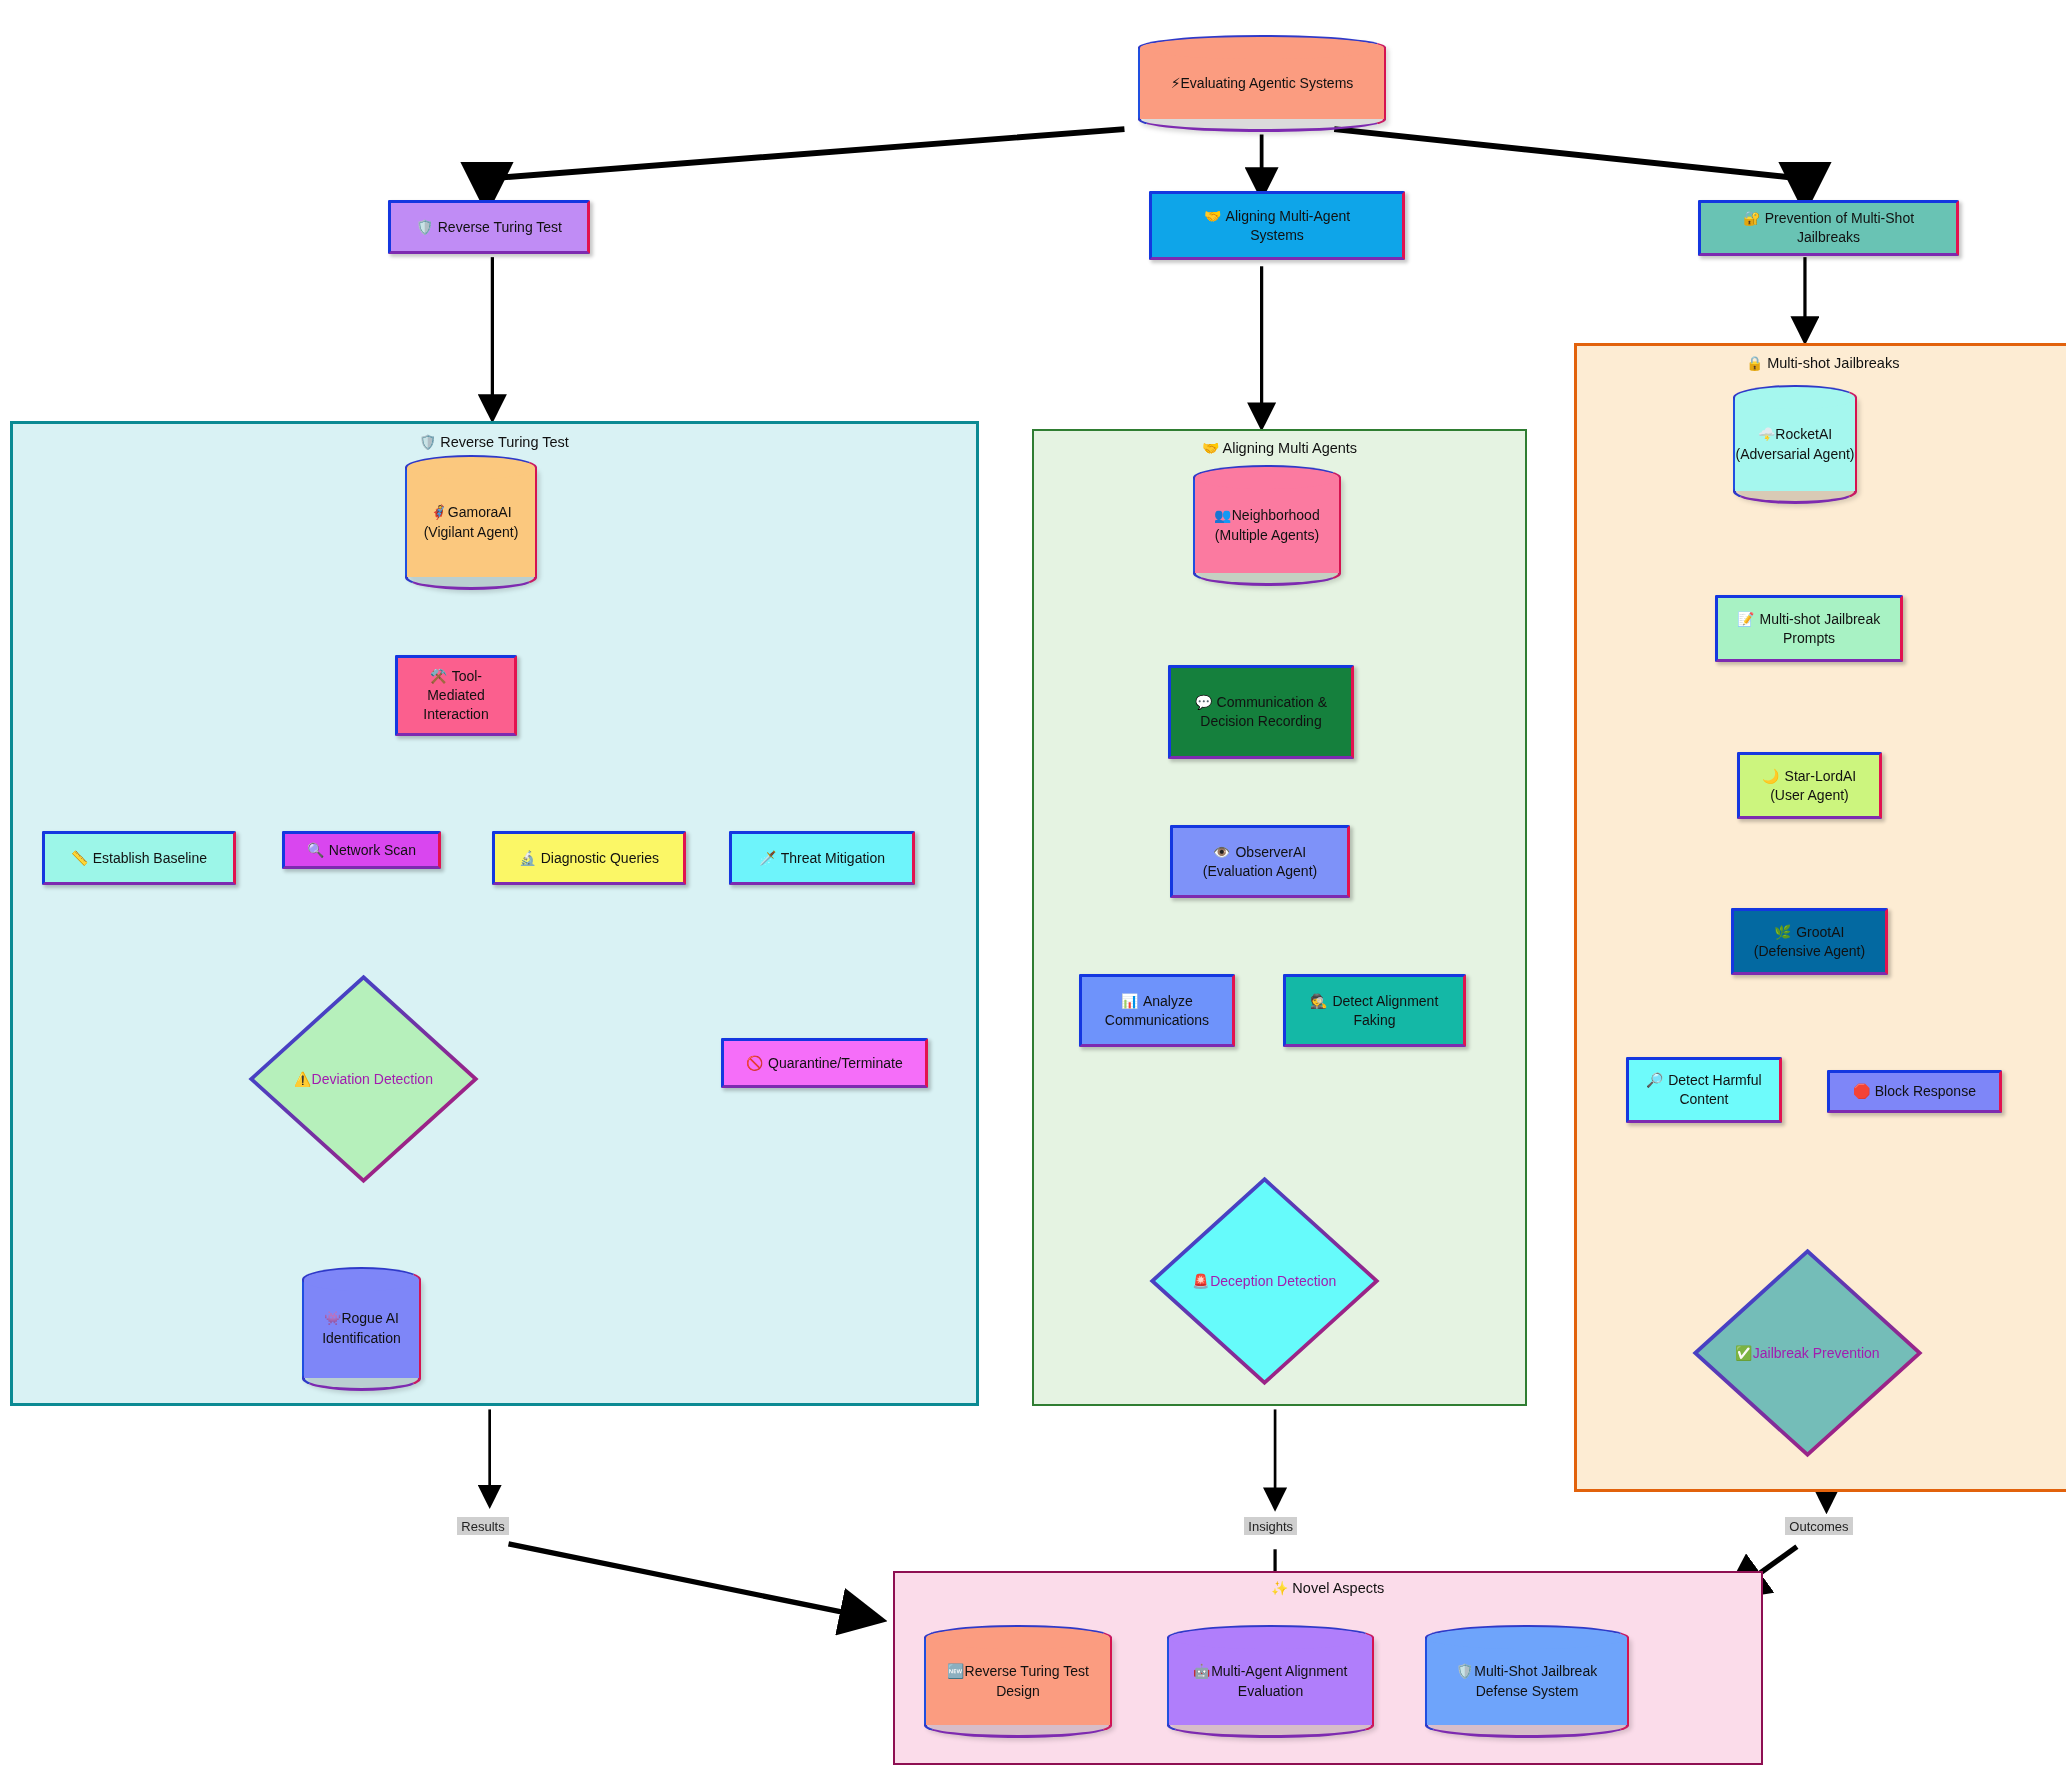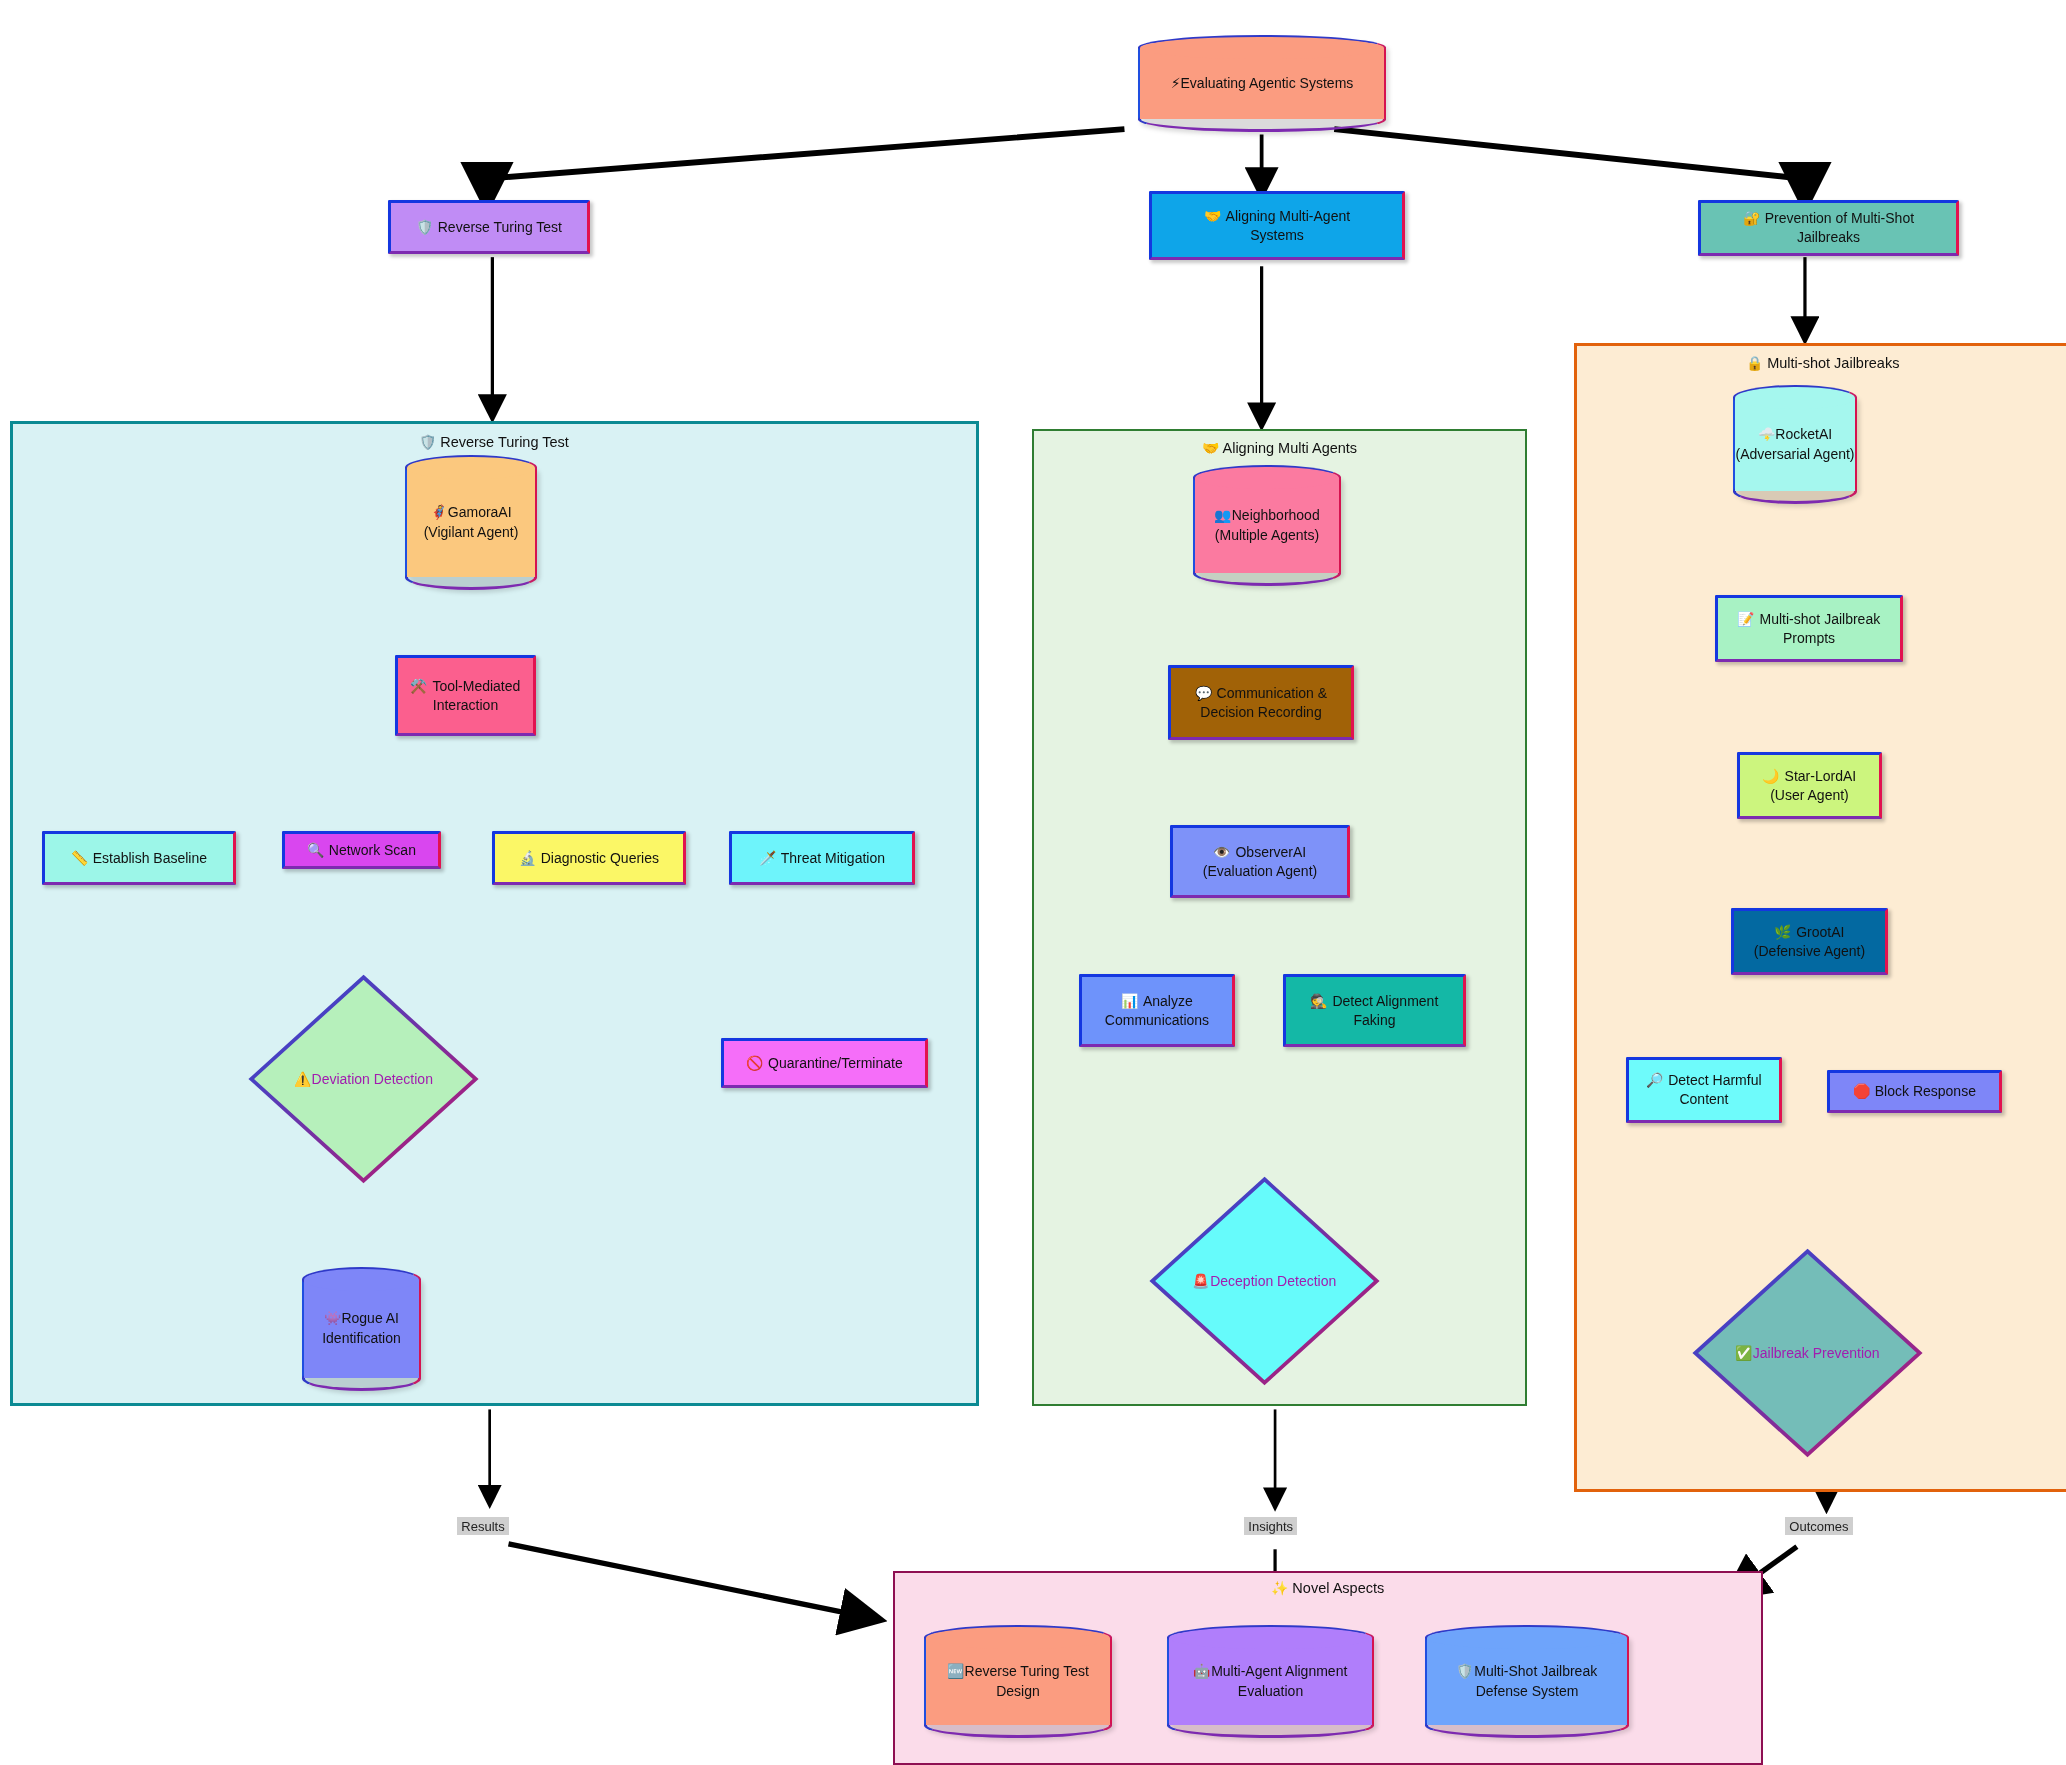--- a/index.html
+++ b/index.html
@@ -152,21 +152,21 @@
     <div class="fill" style="background:#fbc87e;"></div>
     <div class="capfill" style="background:#fbc87e;"></div>
     <div class="body"></div>
     <div class="top"></div>
     <div class="bot"></div>
     <div class="txt">
       <span><span class="em">🦸</span><span>GamoraAI</span><br><span>(Vigilant Agent)</span></span>
     </div>
   </div>
 
-  <div class="node rect" style="left:395px;top:655px;width:141px;height:81px;background:#fb5f8e;">
+  <div class="node rect" style="left:395px;top:655px;width:122px;height:81px;background:#fb5f8e;">
     <span class="lbl"><span class="em">⚒️</span><span>Tool-Mediated</span><br><span>Interaction</span></span>
   </div>
 
   <div class="node rect" style="left:42px;top:831px;width:194px;height:54px;background:#9cf6e8;">
     <span class="lbl"><span class="em">📏</span><span>Establish Baseline</span></span>
   </div>
   <div class="node rect" style="left:282px;top:831px;width:159px;height:38px;background:#d946ef;">
     <span class="lbl"><span class="em">🔍</span><span>Network Scan</span></span>
   </div>
   <div class="node rect" style="left:492px;top:831px;width:194px;height:54px;background:#fbf766;">
@@ -216,21 +216,21 @@
     <div class="fill" style="background:#fb7aa0;"></div>
     <div class="capfill" style="background:#fb7aa0;"></div>
     <div class="body"></div>
     <div class="top"></div>
     <div class="bot"></div>
     <div class="txt">
       <span><span class="em">👥</span><span>Neighborhood</span><br><span>(Multiple Agents)</span></span>
     </div>
   </div>
 
-  <div class="node rect" style="left:1168px;top:665px;width:186px;height:75px;background:#a16207;">
+  <div class="node rect" style="left:1168px;top:665px;width:186px;height:94px;background:#15803d;">
     <span class="lbl"><span class="em">💬</span><span>Communication &amp;</span><br><span>Decision Recording</span></span>
   </div>
 
   <div class="node rect" style="left:1170px;top:825px;width:180px;height:73px;background:#7e92f9;">
     <span class="lbl"><span class="em">👁️</span><span>ObserverAI</span><br><span>(Evaluation Agent)</span></span>
   </div>
 
   <div class="node rect" style="left:1079px;top:974px;width:156px;height:73px;background:#6e93fb;">
     <span class="lbl"><span class="em">📊</span><span>Analyze</span><br><span>Communications</span></span>
   </div>

